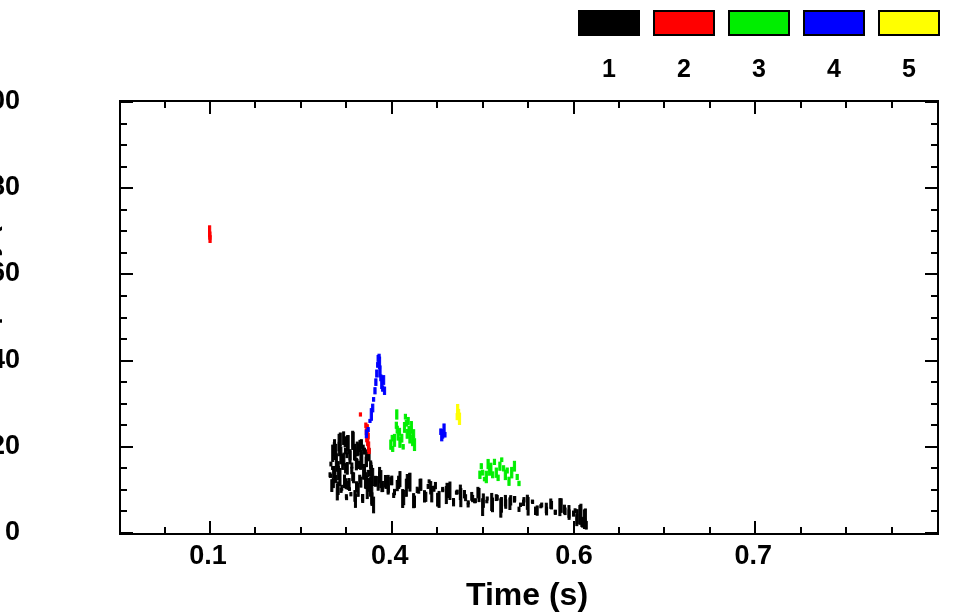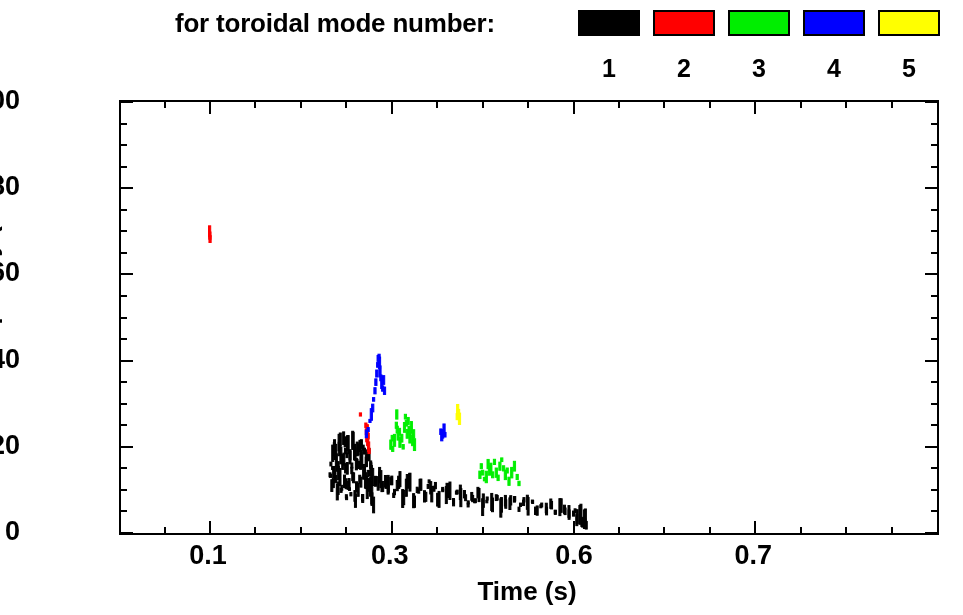--- a/index.html
+++ b/index.html
@@ -120,21 +120,21 @@
     color: #000;
     white-space: nowrap;
     transform: translateX(-50%);
   }
   .axis-xlabel {
     position: absolute;
     left: 119px;
     top: 576px;
     width: 816px;
     text-align: center;
-    font-size: 26px;
+    font-size: 32px;
     font-weight: bold;
     color: #000;
   }
   .axis-ylabel {
     position: absolute;
     left: -232px;
     top: 257px;
     width: 440px;
     text-align: center;
     font-size: 26px;
@@ -143,21 +143,20 @@
     transform: rotate(-90deg);
     transform-origin: center center;
   }
 </style>
 </head>
 <body>
 
 <div id="figure">
 
   <div class="title-block">
-    <span class="title-line">for toroidal mode number:</span>
   </div>
 
   <div class="legend">
     <div class="legend-row" id="legend-swatches">
         <div class="swatch" style="background: rgb(0, 0, 0);"></div>
         <div class="swatch" style="background: rgb(255, 0, 0);"></div>
         <div class="swatch" style="background: rgb(0, 238, 0);"></div>
         <div class="swatch" style="background: rgb(0, 0, 255);"></div>
         <div class="swatch" style="background: rgb(255, 255, 0);"></div>
       </div>
@@ -176,21 +175,21 @@
   <div id="ytick-labels">
       <div class="ytick-label" style="top: 531px;">0</div>
       <div class="ytick-label" style="top: 444.8px;">20</div>
       <div class="ytick-label" style="top: 358.6px;">40</div>
       <div class="ytick-label" style="top: 272.4px;">60</div>
       <div class="ytick-label" style="top: 186.2px;">80</div>
       <div class="ytick-label" style="top: 100px;">100</div>
     </div>
   <div id="xtick-labels">
       <div class="xtick-label" style="left: 208.051px;">0.1</div>
-      <div class="xtick-label" style="left: 389.788px;">0.3</div>
+      <div class="xtick-label" style="left: 389.788px;">0.4</div>
       <div class="xtick-label" style="left: 574px;">0.6</div>
       <div class="xtick-label" style="left: 753.263px;">0.7</div>
     </div>
 
   <div class="plot-frame">
     <div id="ticks">
         <div class="ytick-major" style="top: 430px;"></div>
         <div class="ytick-major-r" style="top: 430px;"></div>
         <div class="ytick-major" style="top: 343.8px;"></div>
         <div class="ytick-major-r" style="top: 343.8px;"></div>

